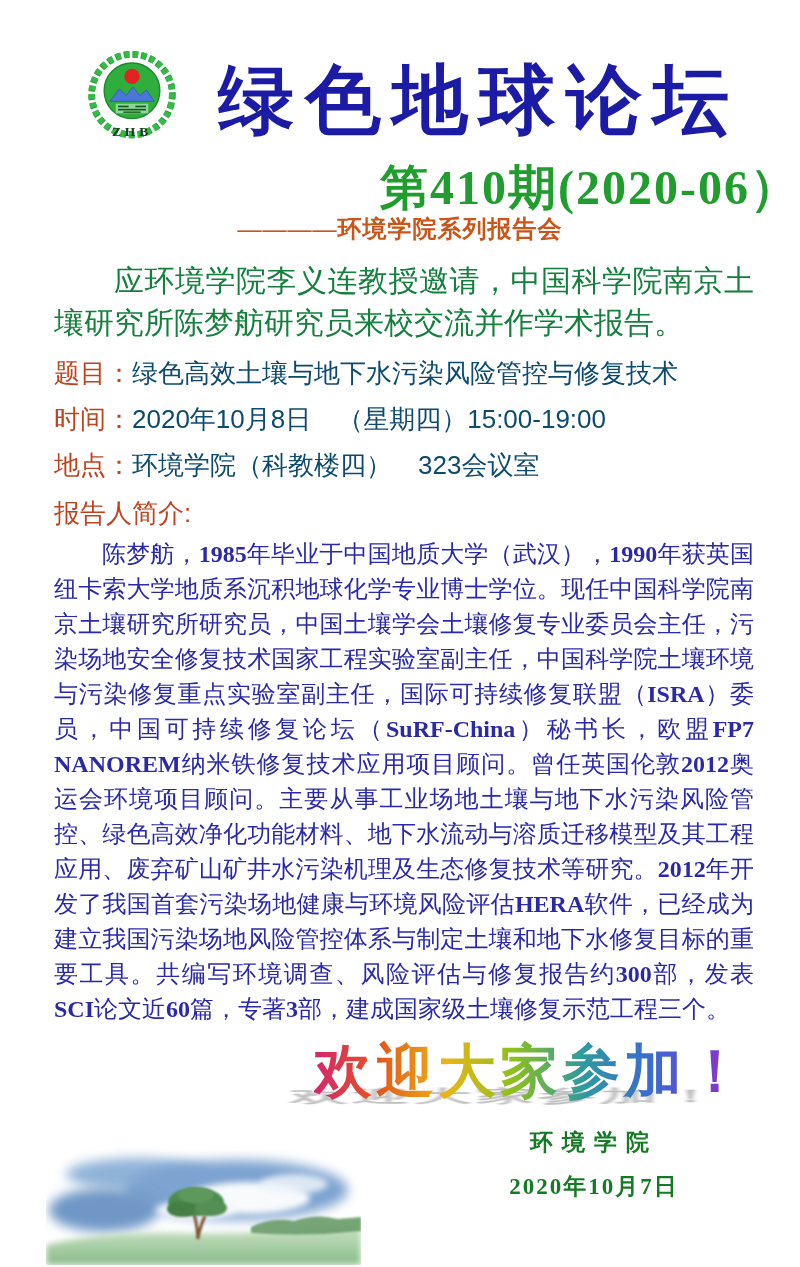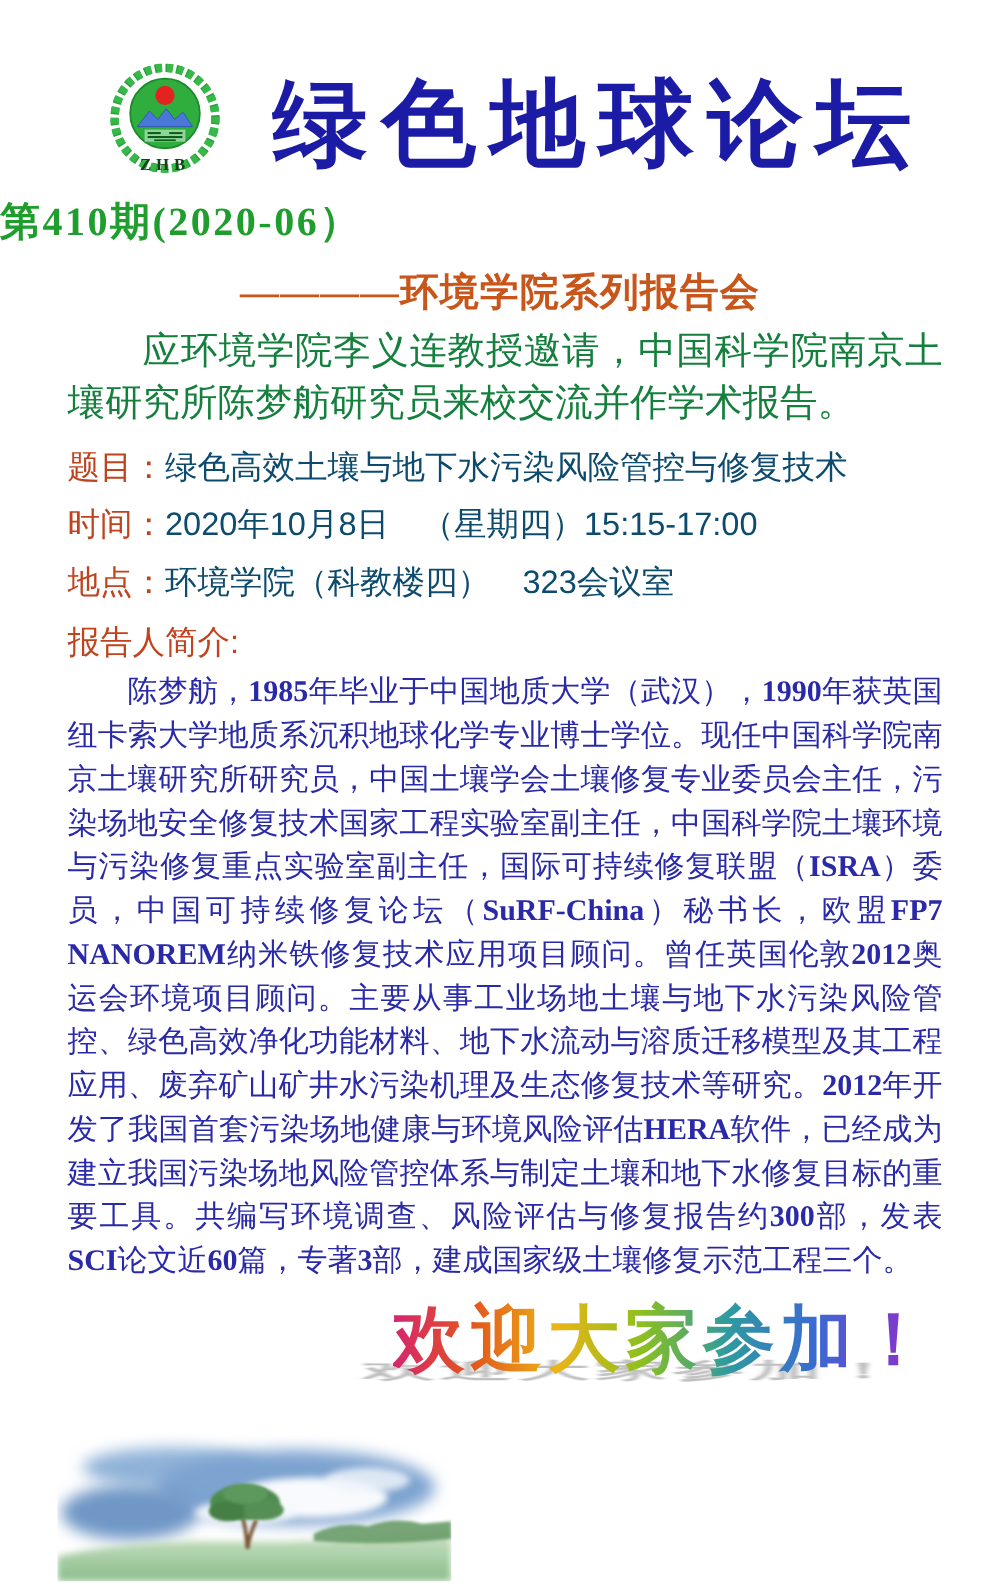--- a/index.html
+++ b/index.html
@@ -12,28 +12,28 @@
 
   
   .logo{position:absolute;left:84px;top:46px;width:96px;height:102px;}
   .forum-title{
     position:absolute;left:196px;top:48px;width:566px;height:104px;
     font-family:"Liberation Serif",serif;font-weight:bold;
     font-size:76px;line-height:104px;color:#1b1ba6;letter-spacing:11px;
     text-align:center;white-space:nowrap;
   }
   .issue{
-    position:absolute;top:156px;left:0;width:100%;text-align:left;
+    position:absolute;top:156px;left:0;width:100%;text-align:right;
     font-family:"Liberation Serif",serif;font-weight:bold;
-    font-size:32px;color:#1f9e2d;letter-spacing:2px;
+    font-size:48px;color:#1f9e2d;letter-spacing:2px;
   }
   .series{
     position:absolute;top:213px;left:0;width:100%;text-align:center;
     font-family:"Liberation Serif",serif;font-weight:bold;
-    font-size:31px;color:#c8551a;letter-spacing:1px;
+    font-size:24px;color:#c8551a;letter-spacing:1px;
   }
 
   
   .content{position:absolute;top:260px;left:54px;width:700px;}
   .intro{
     color:#15803d;font-size:30px;line-height:42px;
     text-indent:2em;text-align:justify;margin:0;
   }
   .details{margin-top:12px;}
   .detail-row{font-size:26px;line-height:33px;margin-top:13px;white-space:nowrap;}
@@ -111,36 +111,40 @@
 
   <div class="content">
 
     <p class="intro">应环境学院李义连教授邀请，中国科学院南京土壤研究所陈梦舫研究员来校交流并作学术报告。</p>
 
     <div class="details">
       <div class="detail-row">
         <span class="detail-label">题目：</span><span class="detail-value">绿色高效土壤与地下水污染风险管控与修复技术</span>
       </div>
       <div class="detail-row">
-        <span class="detail-label">时间：</span><span class="detail-value">2020年10月8日　（星期四）15:15-17:00</span>
+        <span class="detail-label">时间：</span><span class="detail-value">2020年10月8日　（星期四）15:00-19:00</span>
       </div>
       <div class="detail-row">
         <span class="detail-label">地点：</span><span class="detail-value">环境学院（科教楼四）　323会议室</span>
       </div>
     </div>
 
     <div class="bio-heading">报告人简介:</div>
 
     <p class="bio">陈梦舫，<b>1985</b>年毕业于中国地质大学（武汉），<b>1990</b>年获英国纽卡索大学地质系沉积地球化学专业博士学位。现任中国科学院南京土壤研究所研究员，中国土壤学会土壤修复专业委员会主任，污染场地安全修复技术国家工程实验室副主任，中国科学院土壤环境与污染修复重点实验室副主任，国际可持续修复联盟（<b>ISRA</b>）委员，中国可持续修复论坛（<b>SuRF-China</b>）秘书长，欧盟<b>FP7 NANOREM</b>纳米铁修复技术应用项目顾问。曾任英国伦敦<b>2012</b>奥运会环境项目顾问。主要从事工业场地土壤与地下水污染风险管控、绿色高效净化功能材料、地下水流动与溶质迁移模型及其工程应用、废弃矿山矿井水污染机理及生态修复技术等研究。<b>2012</b>年开发了我国首套污染场地健康与环境风险评估<b>HERA</b>软件，已经成为建立我国污染场地风险管控体系与制定土壤和地下水修复目标的重要工具。共编写环境调查、风险评估与修复报告约<b>300</b>部，发表<b>SCI</b>论文近<b>60</b>篇，专著<b>3</b>部，建成国家级土壤修复示范工程三个。</p>
 
     <div class="welcome-wrap">
       <span class="welcome-shadow" aria-hidden="true">欢迎大家参加！</span>
       <span class="welcome-main">欢迎大家参加！</span>
     </div>
 
+    <div class="signoff-block">
+      <div class="signoff">环境学院</div>
+      <div class="sign-date"><b>2020</b>年<b>10</b>月<b>7</b>日</div>
+    </div>
 
   </div>
 
   <svg class="landscape" viewBox="0 0 315 119" aria-hidden="true">
     <defs>
       <filter id="b6" x="-40%" y="-40%" width="180%" height="180%">
           <feGaussianBlur stdDeviation="6"></feGaussianBlur>
         </filter>
       <filter id="b3" x="-40%" y="-40%" width="180%" height="180%">
           <feGaussianBlur stdDeviation="3"></feGaussianBlur>

